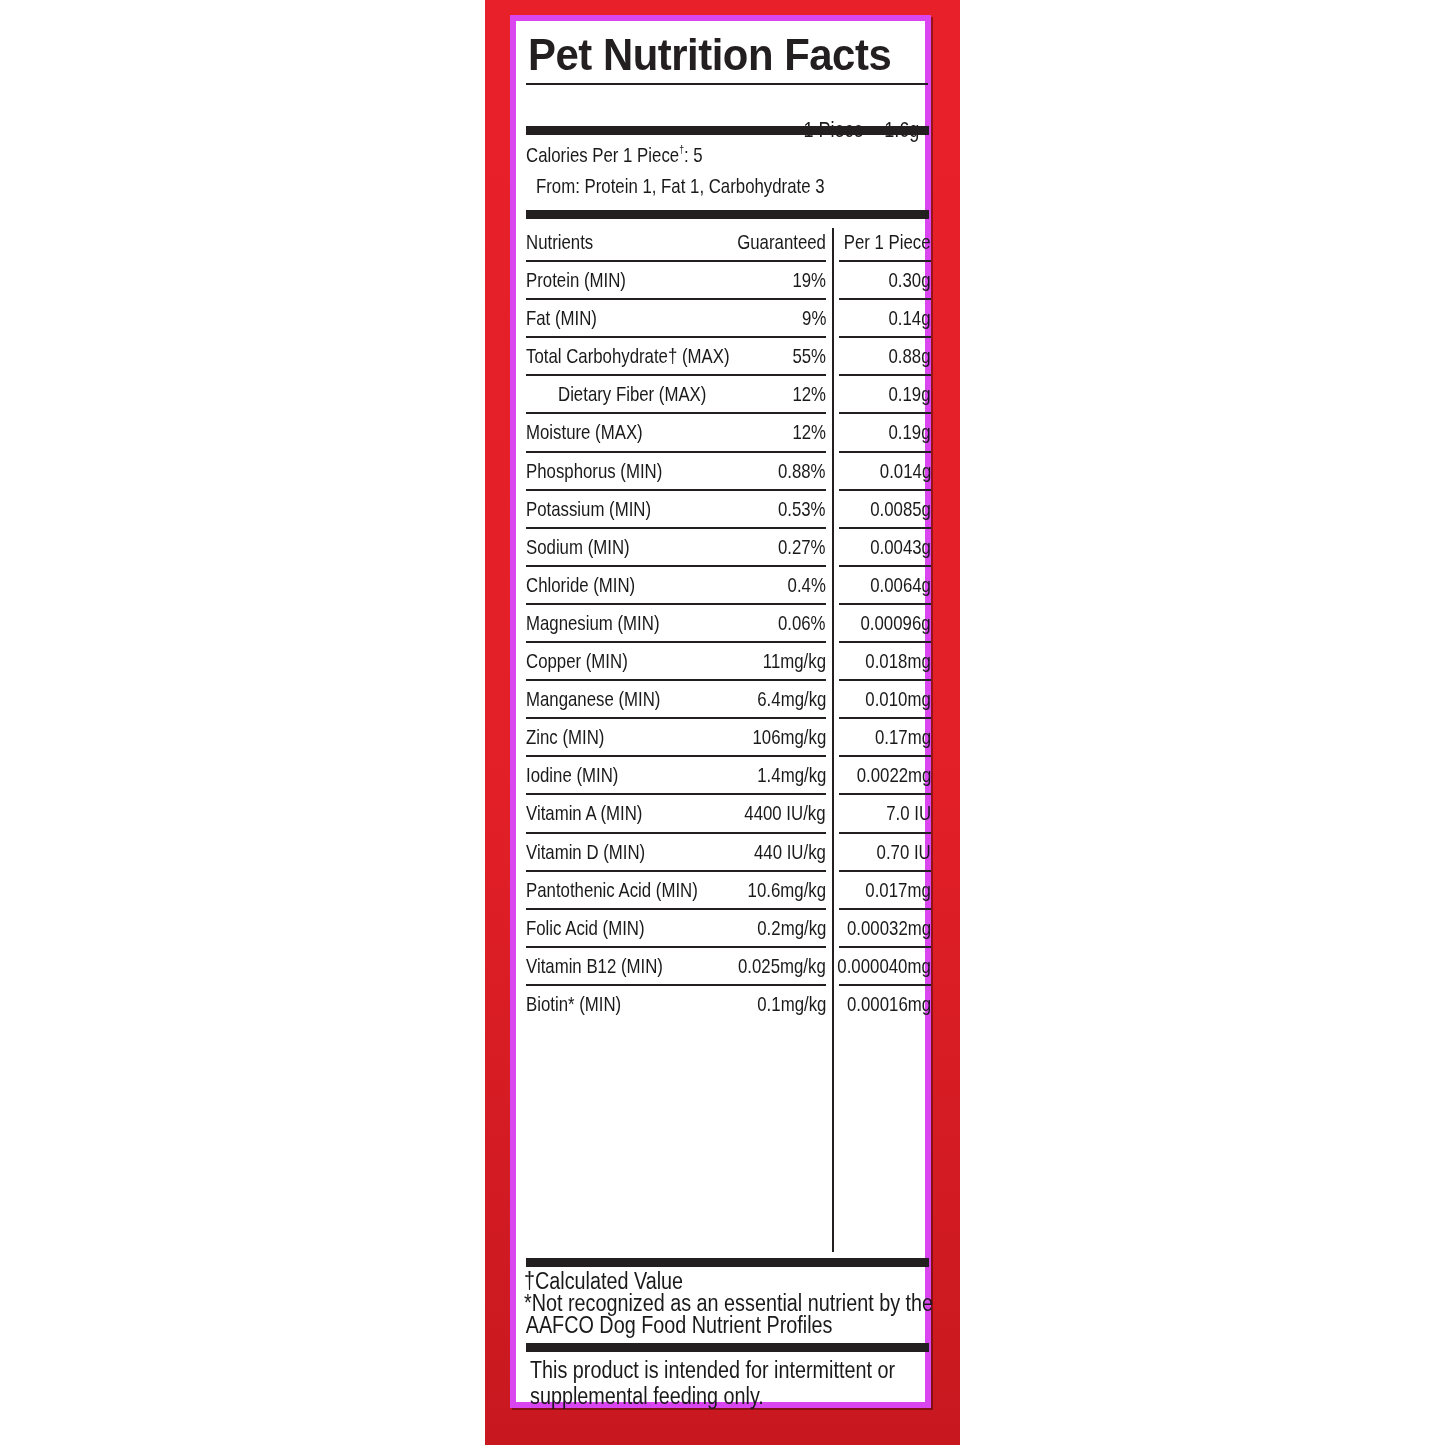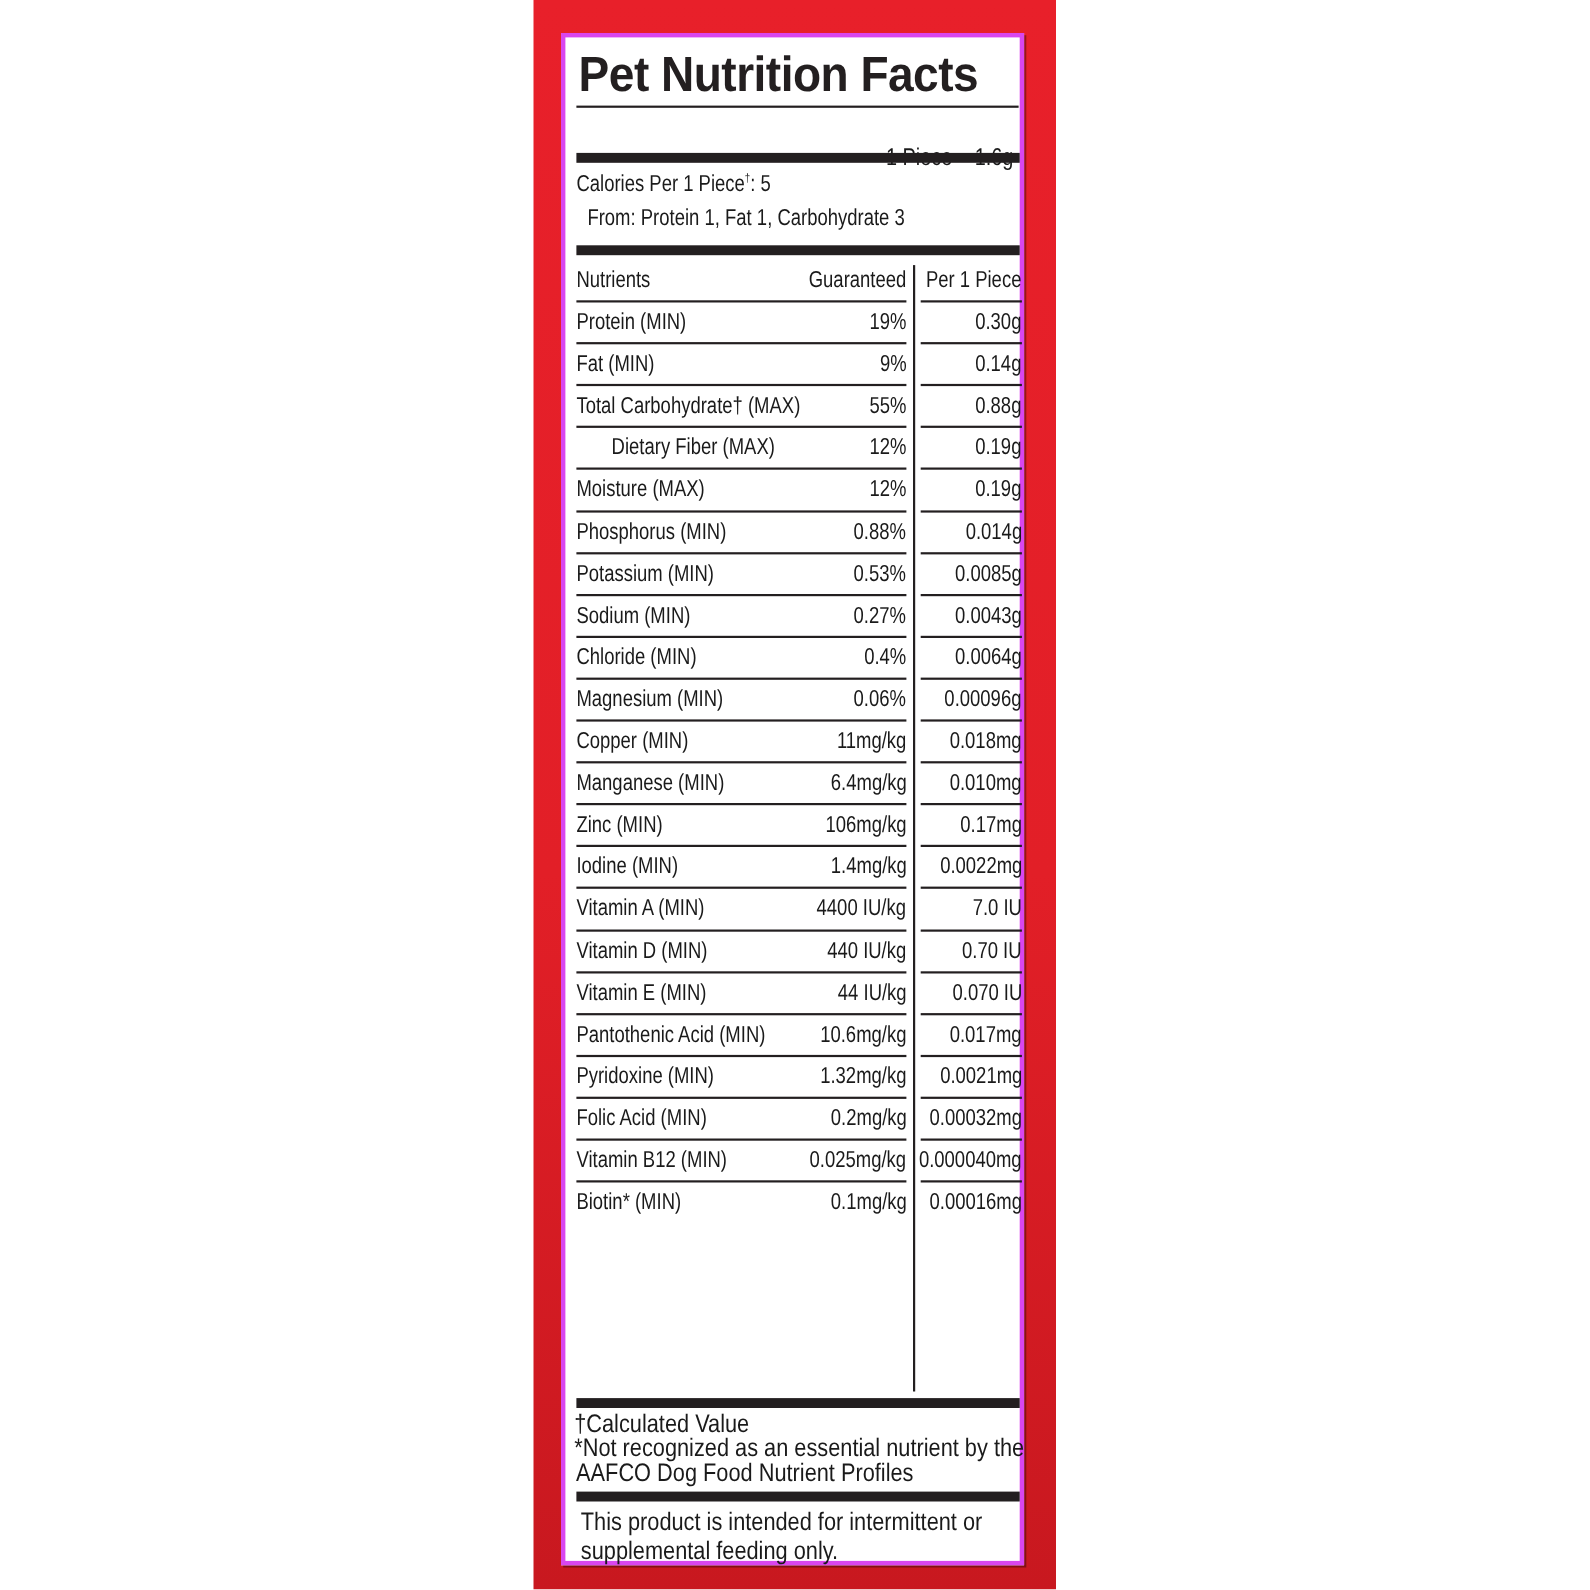--- a/index.html
+++ b/index.html
@@ -19,25 +19,25 @@
       position: absolute;
       left: 485px;
       top: 0;
       width: 475px;
       height: 1445px;
       background: linear-gradient(180deg, #e8202a 0%, #e21f27 55%, #c8181f 100%);
     }
     .label {
       position: absolute;
       left: 510px;
-      top: 30px;
+      top: 15px;
       width: 421px;
       height: 1393px;
       background: #ffffff;
-      border: 4px solid #d946ef;
+      border: 6px solid #d946ef;
       box-sizing: border-box;
       box-shadow: 2px 2px 0 rgba(0,0,0,0.35);
     }
     .title {
       position: absolute;
       left: 12px;
       top: 8px;
       font-family: "Liberation Sans", sans-serif;
       font-weight: bold;
       font-size: 45px;
@@ -314,37 +314,23 @@
           <div class="line-right"></div>
         </div>
         <div class="row">
           <span class="cell name">Vitamin D (MIN)</span>
           <span class="cell guar">440 IU/kg</span>
           <span class="cell per">0.70 IU</span>
           <div class="line-left"></div>
           <div class="line-right"></div>
         </div>
         <div class="row">
-          <span class="cell name">Vitamin E (MIN)</span>
-          <span class="cell guar">44 IU/kg</span>
-          <span class="cell per">0.070 IU</span>
-          <div class="line-left"></div>
-          <div class="line-right"></div>
-        </div>
-        <div class="row">
           <span class="cell name">Pantothenic Acid (MIN)</span>
           <span class="cell guar">10.6mg/kg</span>
           <span class="cell per">0.017mg</span>
-          <div class="line-left"></div>
-          <div class="line-right"></div>
-        </div>
-        <div class="row">
-          <span class="cell name">Pyridoxine (MIN)</span>
-          <span class="cell guar">1.32mg/kg</span>
-          <span class="cell per">0.0021mg</span>
           <div class="line-left"></div>
           <div class="line-right"></div>
         </div>
         <div class="row">
           <span class="cell name">Folic Acid (MIN)</span>
           <span class="cell guar">0.2mg/kg</span>
           <span class="cell per">0.00032mg</span>
           <div class="line-left"></div>
           <div class="line-right"></div>
         </div>

